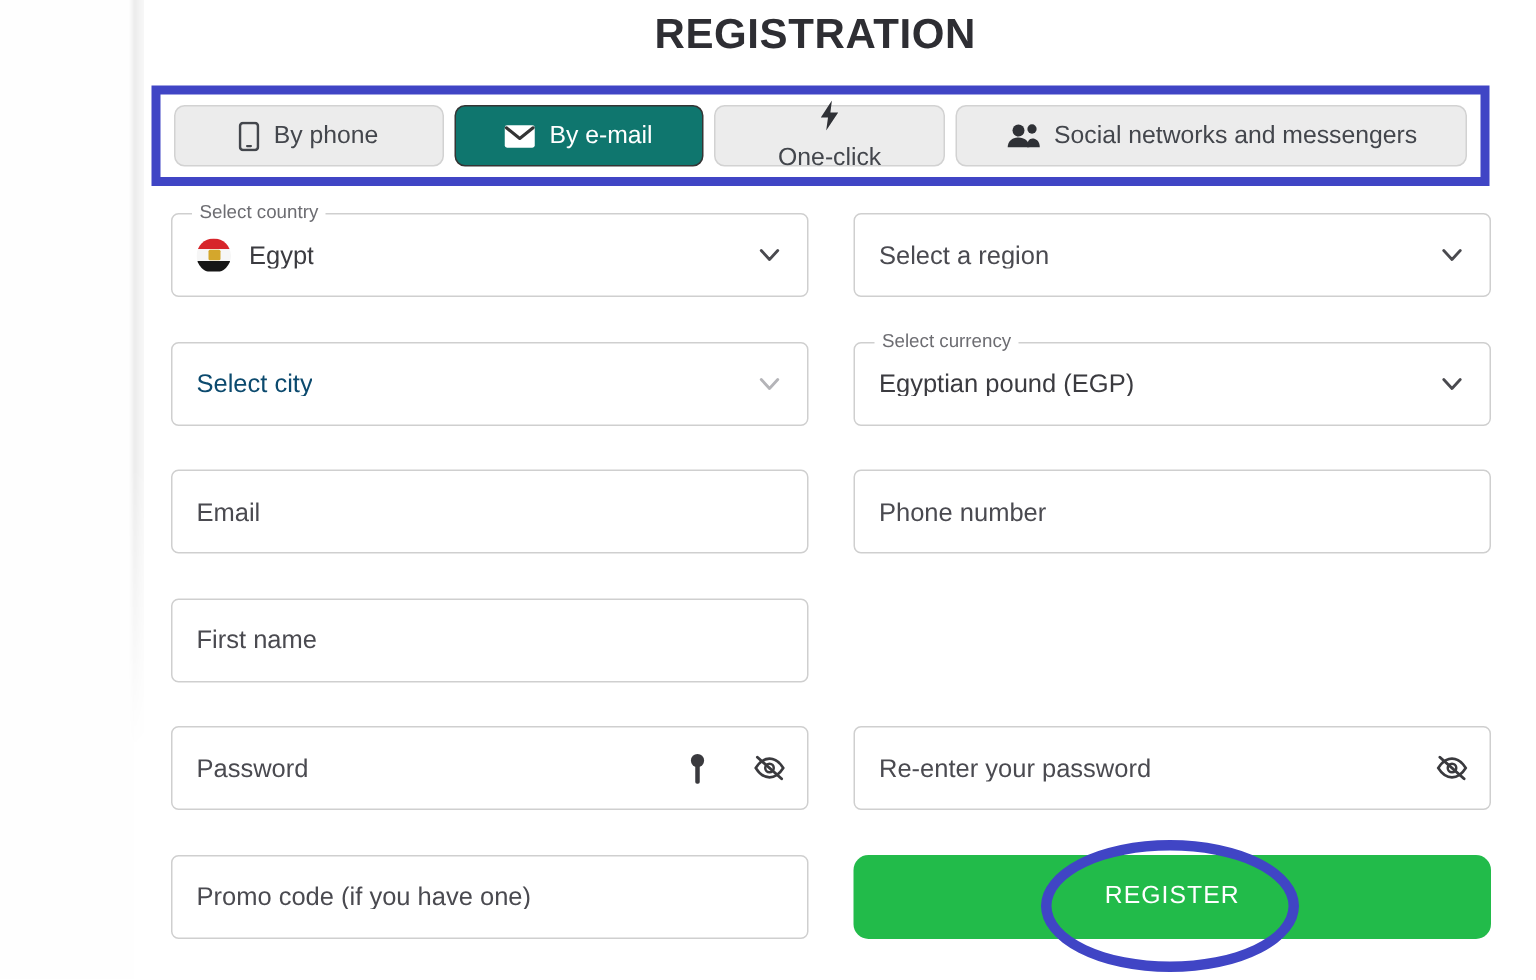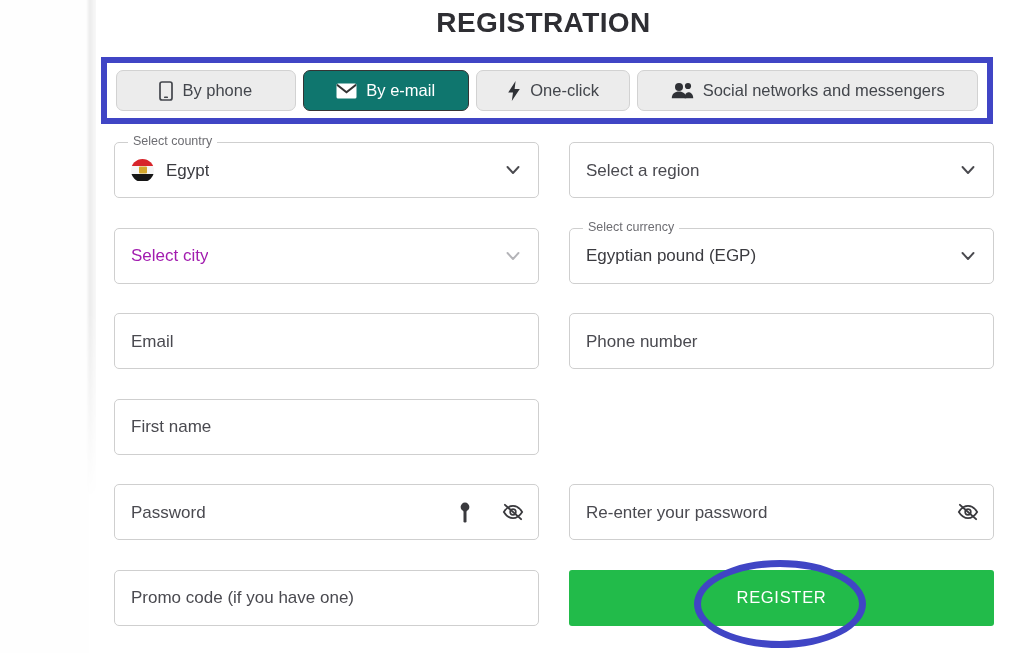--- a/index.html
+++ b/index.html
@@ -91,21 +91,21 @@
   .tab.active {
     background: #0f766e;
     border-color: #343434;
     color: #ffffff;
   }
   .tab-icon { display: flex; align-items: center; justify-content: center; }
   .tab-icon svg { display: block; }
 
   .tab-phone  { width: 186px; }
   .tab-email  { width: 172px; }
-  .tab-one    { width: 160px; }
+  .tab-one    { width: 160px; flex-direction: column; }
   .tab-social { width: 354px; }
 
   
   .form {
     position: absolute;
     left: 18px; top: 142px;
     width: 880px;
   }
   .row {
     display: flex;
@@ -129,21 +129,21 @@
   .field.input-field { cursor: text; }
 
   .field-text {
     font-size: 17px;
     color: #3b3b40;
     line-height: 1;
     white-space: nowrap;
     overflow: hidden;
     text-overflow: ellipsis;
   }
-  .field-text.muted { color: #a21caf; }
+  .field-text.muted { color: #0c4a6e; }
   .field-text.placeholder { color: #4a4a50; }
 
   
   .legend {
     position: absolute;
     left: 13px; top: -8px;
     padding: 0 5px;
     background: #ffffff;
     font-size: 12.5px;
     color: #6d6d72;
@@ -193,21 +193,21 @@
   }
   .pw-icons .ico { width: 22px; height: 22px; display:flex; align-items:center; justify-content:center; cursor:pointer; }
   .pw-icons .ico svg { display: block; }
 
   
   .register-btn {
     width: 425px;
     height: 56px;
     background: #22bb4a;
     border: none;
-    border-radius: 3px;
+    border-radius: 10px;
     color: #ffffff;
     font-size: 16.5px;
     font-family: "Liberation Sans", sans-serif;
     letter-spacing: 0.7px;
     cursor: pointer;
     display: flex;
     align-items: center;
     justify-content: center;
   }
 

